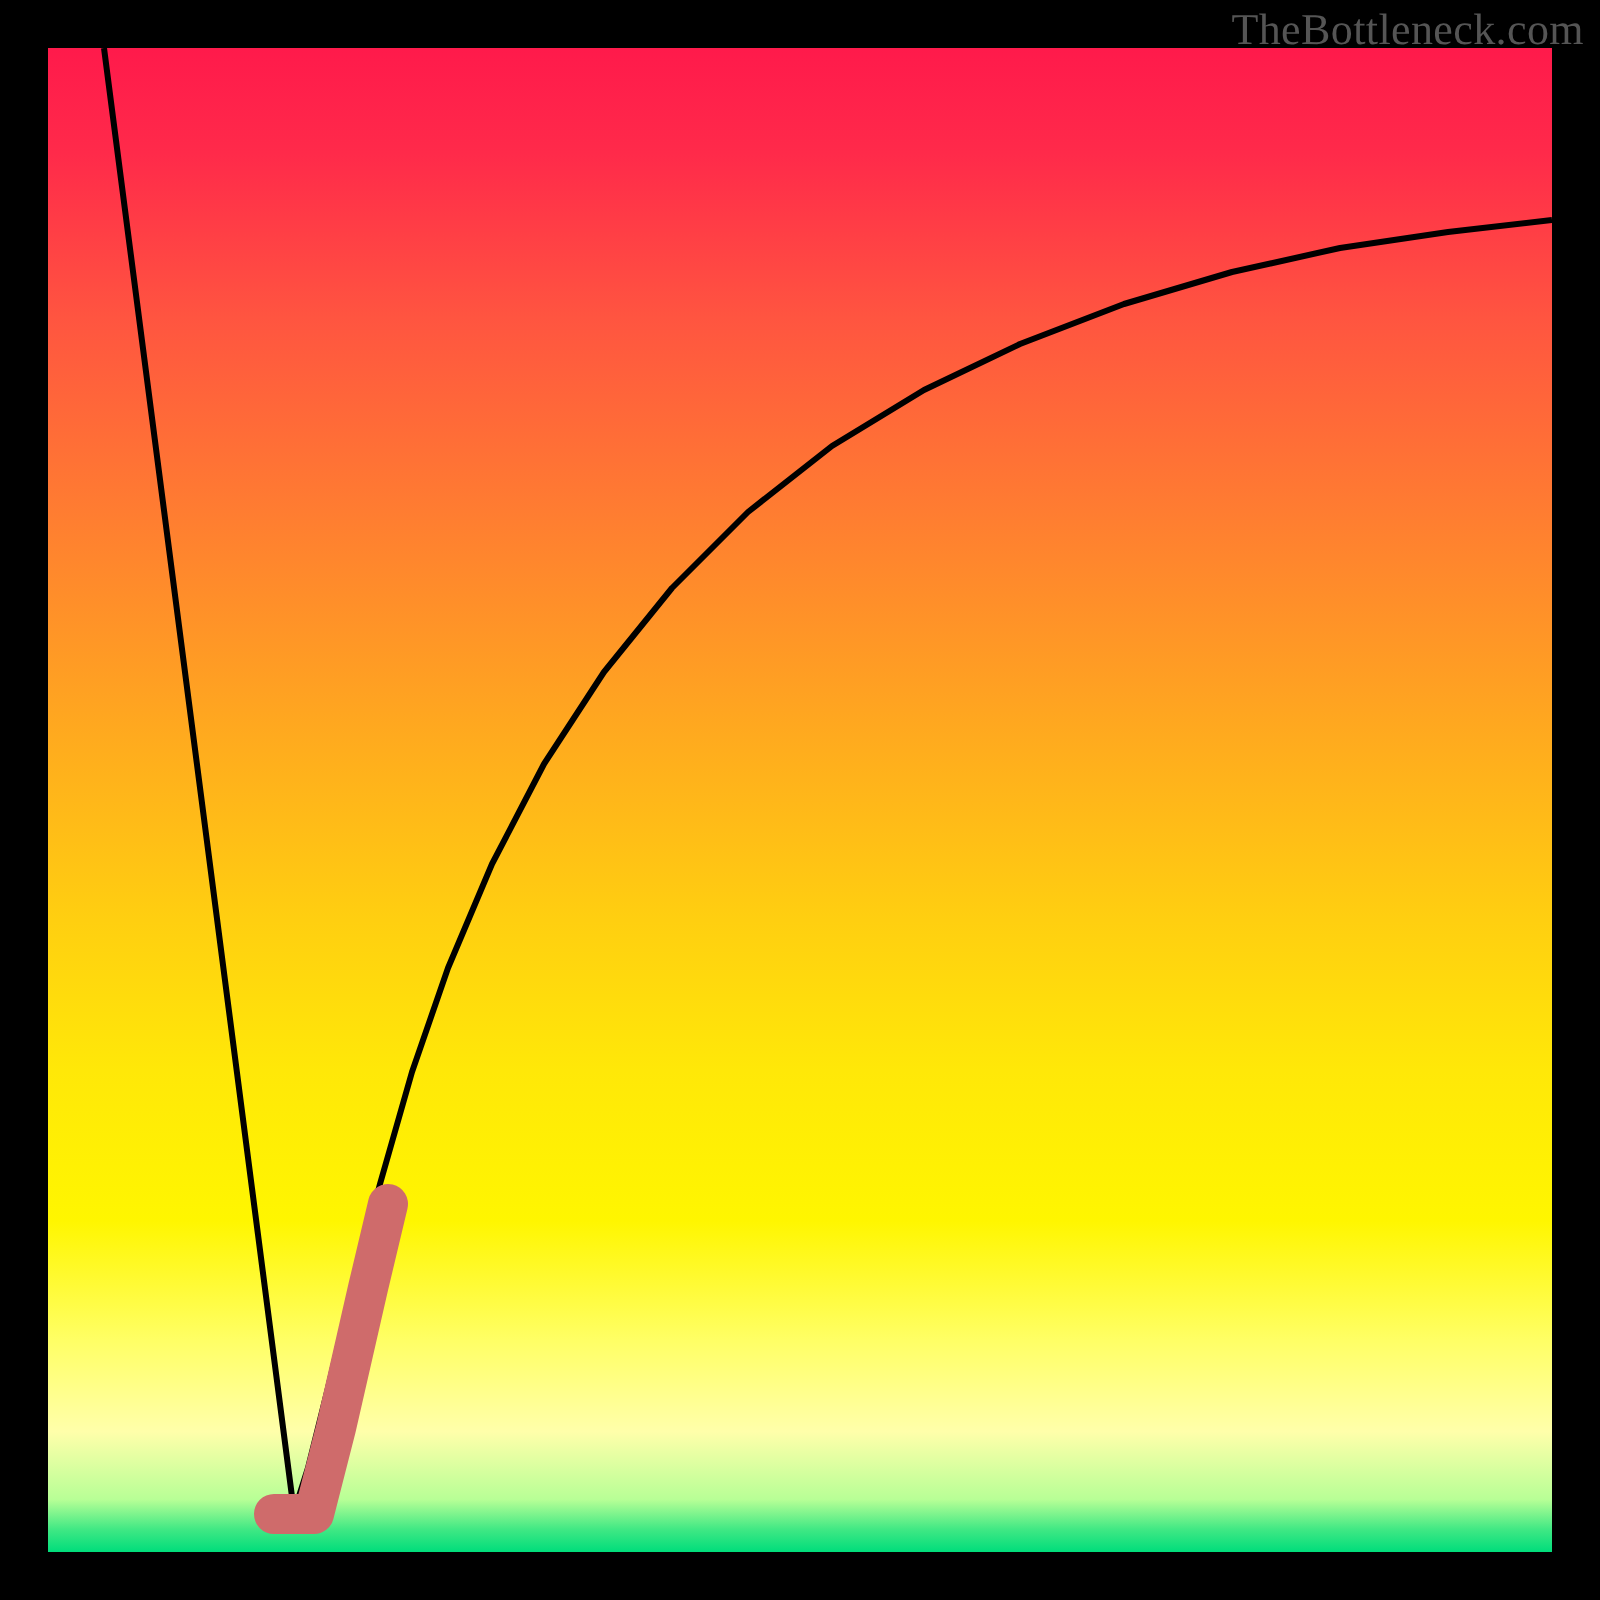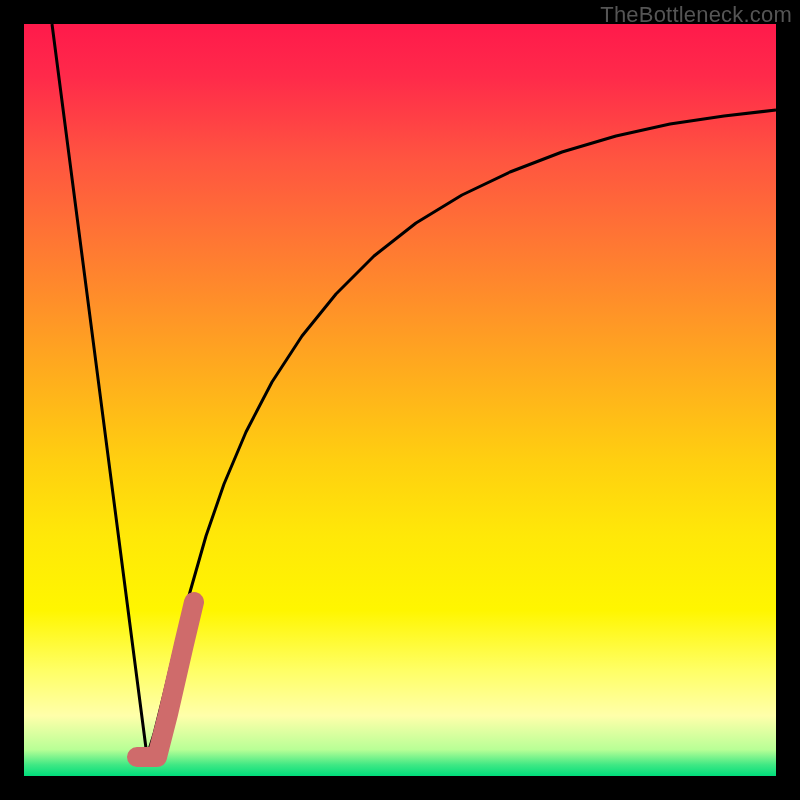--- a/index.html
+++ b/index.html
@@ -9,20 +9,21 @@
     height: 800px;
     overflow: hidden;
     background: #000000;
     font-family: Arial, Helvetica, sans-serif;
   }
   .stage {
     position: relative;
     width: 800px;
     height: 800px;
     background: #000000;
+    font-family: Liberation Serif, serif;
   }
   
   .plot {
     position: absolute;
     left: 24px;
     top: 24px;
     width: 752px;
     height: 752px;
   }
   .gradient-fill {

